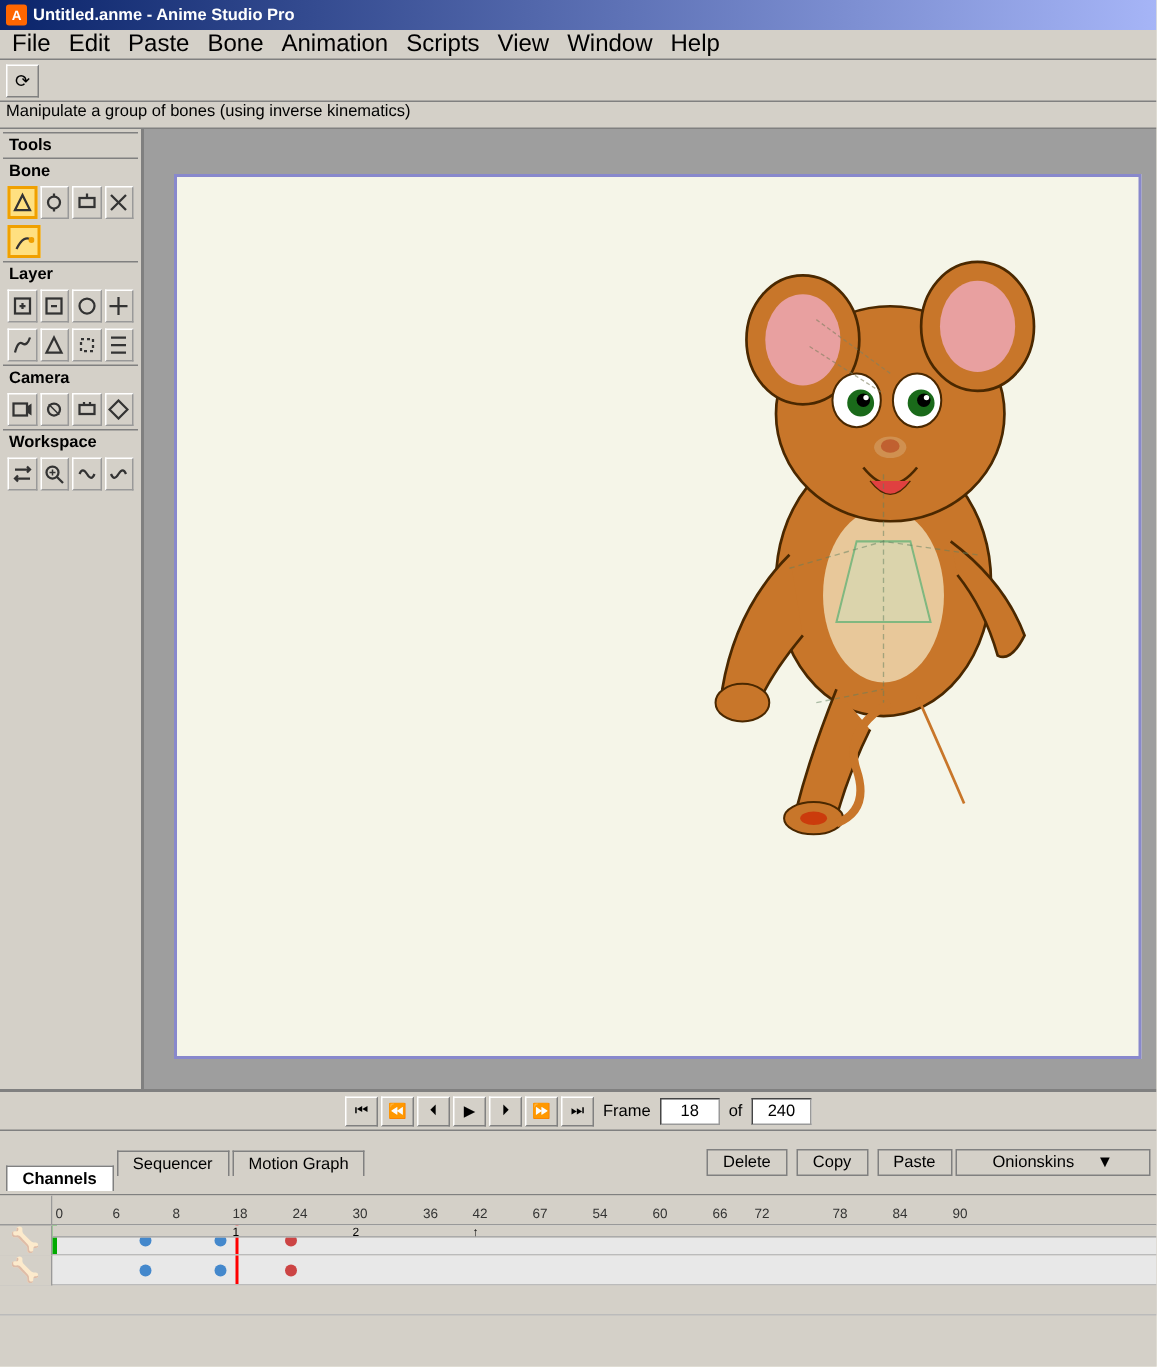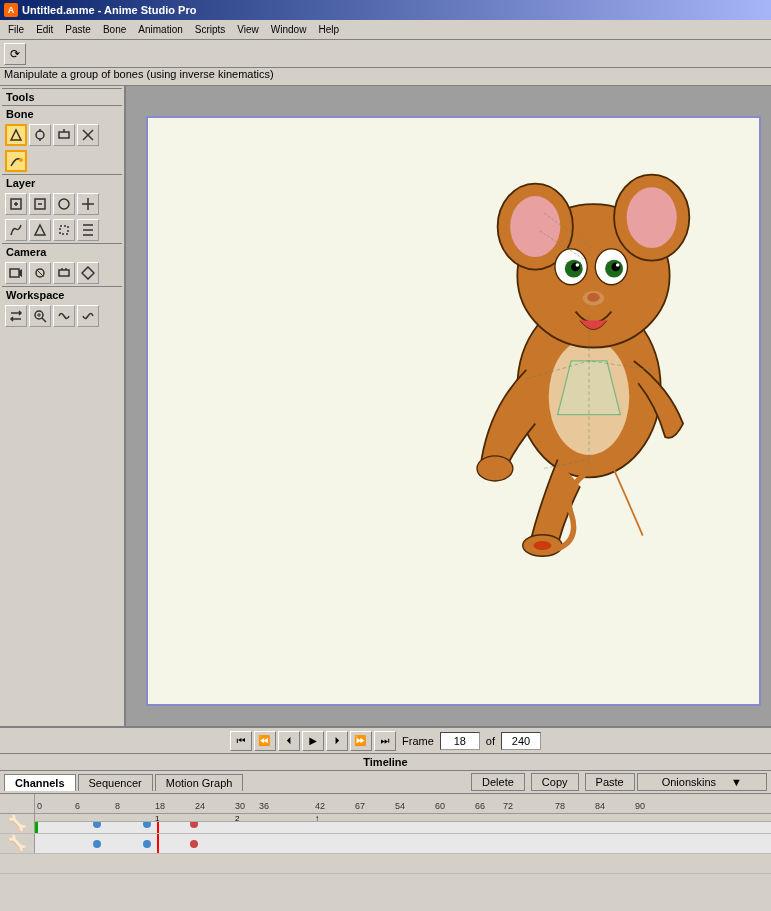--- a/index.html
+++ b/index.html
@@ -20,21 +20,21 @@
 
     
     #menu-bar {
       background: #d4d0c8;
       height: 20px;
       display: flex;
       align-items: center;
       border-bottom: 1px solid #808080;
       padding: 0 2px;
     }
-    .menu-item { padding: 2px 6px; font-size: 10px; cursor: default; }
+    .menu-item { padding: 2px 6px; font-size: 16px; cursor: default; }
 
     
     #toolbar {
       background: #d4d0c8;
       height: 28px;
       display: flex;
       align-items: center;
       padding: 2px 4px;
       border-bottom: 1px solid #808080;
     }
@@ -57,21 +57,21 @@
     }
 
     
     #main-layout {
       display: flex;
       height: calc(911px - 20px - 20px - 28px - 18px - 185px);
     }
 
     
     #tools-panel {
-      width: 126px;
+      width: 96px;
       background: #d4d0c8;
       border-right: 2px solid #808080;
       padding: 2px;
     }
     .panel-section-title {
       background: #d4d0c8;
       font-size: 11px;
       font-weight: bold;
       padding: 2px 4px;
       border-top: 1px solid #808080;
@@ -173,20 +173,21 @@
       padding: 2px 10px;
       font-size: 11px;
       background: #d4d0c8;
       border: 1px solid #808080;
       border-bottom: none;
       cursor: pointer;
     }
     .timeline-tab.active {
       background: #fff;
       font-weight: bold;
+      margin-top: 21px;
     }
     .timeline-action-btn {
       padding: 2px 10px;
       font-size: 11px;
       background: #d4d0c8;
       border: 1px solid #808080;
       cursor: pointer;
       margin-left: 4px;
     }
     .onionskins-btn {
@@ -507,21 +508,20 @@
     <div class="transport-btn">▶</div>
     <div class="transport-btn">⏵</div>
     <div class="transport-btn">⏩</div>
     <div class="transport-btn">⏭</div>
     <span class="frame-label">Frame</span>
     <input class="frame-input" type="text" value="18" style="">
     <span class="frame-label">of</span>
     <input class="frame-input" type="text" value="240" style="">
   </div>
 
-  <div id="timeline-label">Timeline</div>
 
   <div id="timeline-tabs">
     <div class="timeline-tab active">Channels</div>
     <div class="timeline-tab">Sequencer</div>
     <div class="timeline-tab">Motion Graph</div>
     <div style="flex:1;"></div>
     <button class="timeline-action-btn">Delete</button>
     <button class="timeline-action-btn">Copy</button>
     <button class="timeline-action-btn">Paste</button>
     <button class="onionskins-btn">
@@ -532,21 +532,21 @@
 
   <div id="timeline-ruler">
     <div style="width:35px; background:#d4d0c8; border-right:1px solid #999; height:100%;"></div>
     <div class="ruler-track">
       <span class="ruler-label" style="left:2px">0</span>
       <span class="ruler-label" style="left:40px">6</span>
       <span class="ruler-label" style="left:80px">8</span>
       <span class="ruler-label" style="left:120px">18</span>
       <span class="ruler-label" style="left:160px">24</span>
       <span class="ruler-label" style="left:200px">30</span>
-      <span class="ruler-label" style="left:224px">36</span>
+      <span class="ruler-label" style="left:247px">36</span>
       <span class="ruler-label" style="left:280px">42</span>
       <span class="ruler-label" style="left:320px">67</span>
       <span class="ruler-label" style="left:360px">54</span>
       <span class="ruler-label" style="left:400px">60</span>
       <span class="ruler-label" style="left:440px">66</span>
       <span class="ruler-label" style="left:468px">72</span>
       <span class="ruler-label" style="left:520px">78</span>
       <span class="ruler-label" style="left:560px">84</span>
       <span class="ruler-label" style="left:600px">90</span>
     </div>

